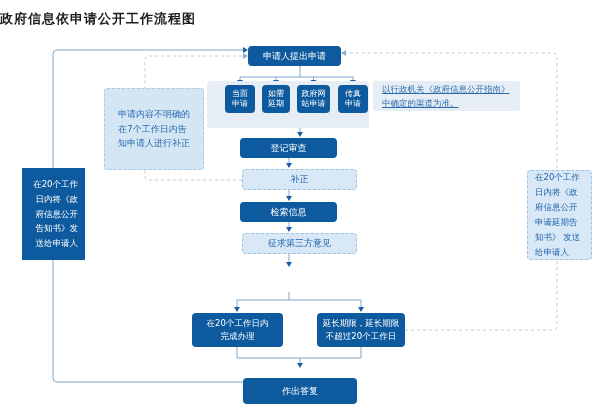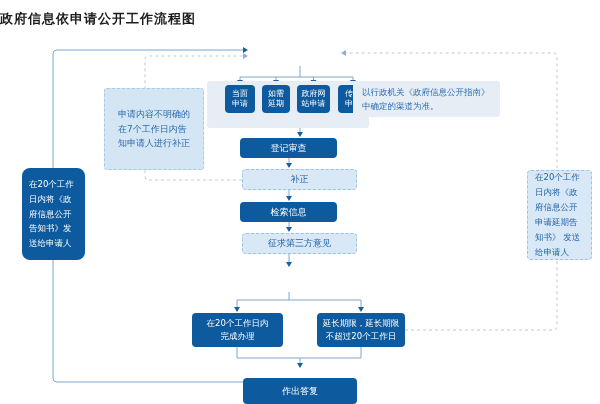--- a/index.html
+++ b/index.html
@@ -31,22 +31,22 @@
   }
   .note-channel{
     background:#e7edf4;font-size:8.5px;line-height:1.7;
     display:flex;align-items:center;padding:0 9px;
   }
   .note-dashed{
     background:#d4e5f4;border:1px dashed #a9cbe6;font-size:9px;line-height:1.65;
     display:flex;align-items:center;padding:0 13px;
   }
   .side-dark{
-    position:absolute;box-sizing:border-box;border-radius:8px;background:#0e5a9e;
-    color:#ffffff;font-size:8.5px;line-height:1.75;text-align:left;
+    position:absolute;box-sizing:border-box;border-radius:0;background:#0e5a9e;
+    color:#ffffff;font-size:8.5px;line-height:1.75;text-align:right;
     display:flex;align-items:center;padding:8px 7px;
   }
   .side-light{
     position:absolute;box-sizing:border-box;border-radius:4px;background:#d9e8f6;
     border:1px dashed #9cc3e5;color:#1e62a9;font-size:8.5px;line-height:1.75;
     text-align:left;display:flex;align-items:center;padding:0 7px;
   }
   .two-line{font-size:8.5px;line-height:1.5;white-space:pre-line;}
 </style>
 </head>
@@ -86,29 +86,30 @@
       <path d="M243,47 L243,53 L248,50 Z"></path>
     </g>
     <g fill="#8ab0d6">
       <path d="M243,53 L243,59 L248,56 Z"></path>
       <path d="M346,50 L346,56 L341,53 Z"></path>
     </g>
   </svg>
 
   <div class="title">政府信息依申请公开工作流程图</div>
 
+  <div class="node dark" style="left:248px;top:46px;width:93px;height:20px;">申请人提出申请</div>
 
   <div class="strip" style="left:207px;top:81px;width:162px;height:47px;"></div>
 
   <div class="node dark method" style="left:225px;top:85px;width:30px;height:28px;padding:0 5px;">当面申请</div>
   <div class="node dark method" style="left:262px;top:85px;width:28px;height:28px;padding:0 4px;">如需延期</div>
   <div class="node dark method" style="left:297px;top:85px;width:33px;height:28px;padding:0 3px;">政府网站申请</div>
   <div class="node dark method" style="left:338px;top:85px;width:30px;height:28px;padding:0 5px;">传真申请</div>
 
-  <div class="note note-channel" style="left:353px;top:81px;width:147px;height:36px;">以行政机关《政府信息公开指南》中确定的渠道为准。</div>
+  <div class="note note-channel" style="left:373px;top:81px;width:147px;height:30px;text-decoration:underline;">以行政机关《政府信息公开指南》中确定的渠道为准。</div>
 
   <div class="node dark" style="left:240px;top:138px;width:97px;height:20px;">登记审查</div>
   <div class="node light" style="left:242px;top:169px;width:115px;height:21px;">补正</div>
   <div class="node dark" style="left:240px;top:202px;width:97px;height:20px;">检索信息</div>
   <div class="node light" style="left:242px;top:233px;width:115px;height:21px;">征求第三方意见</div>
 
   <div class="node dark two-line" style="left:192px;top:313px;width:91px;height:34px;">在20个工作日内
 完成办理</div>
   <div class="node dark two-line" style="left:317px;top:313px;width:88px;height:34px;">延长期限，延长期限
 不超过20个工作日</div>

